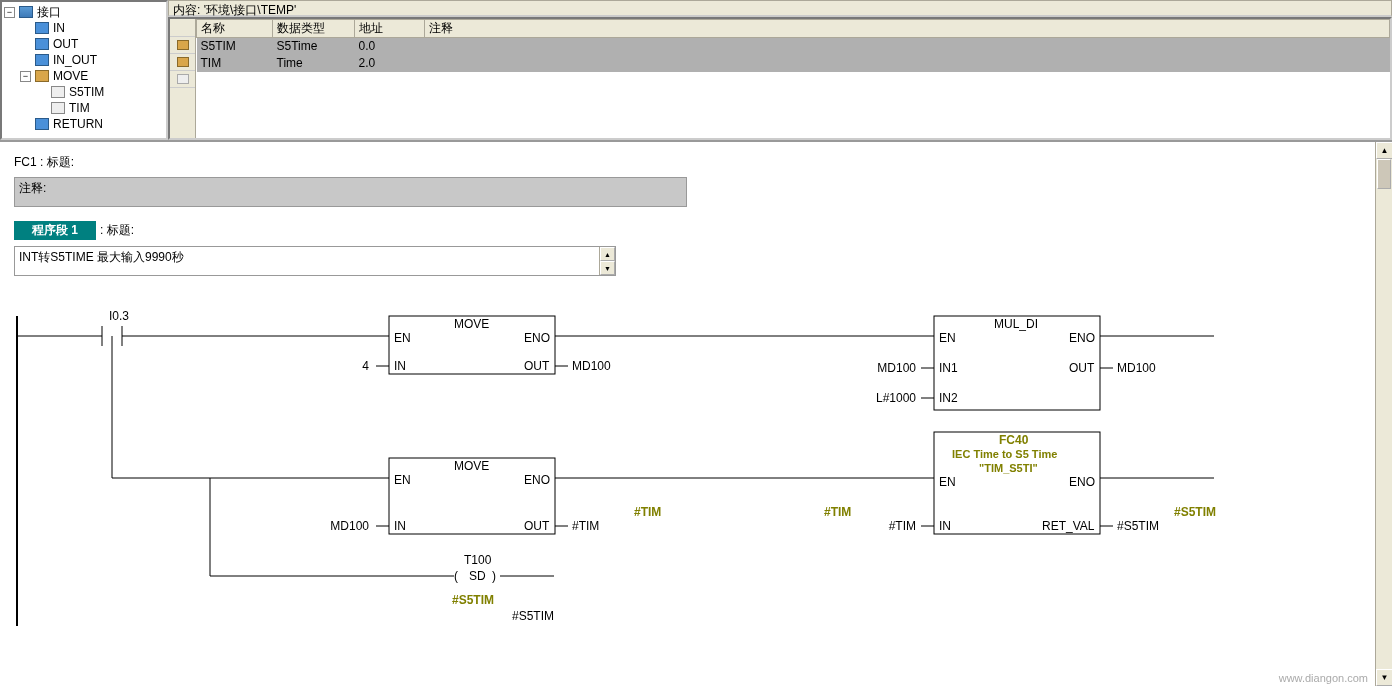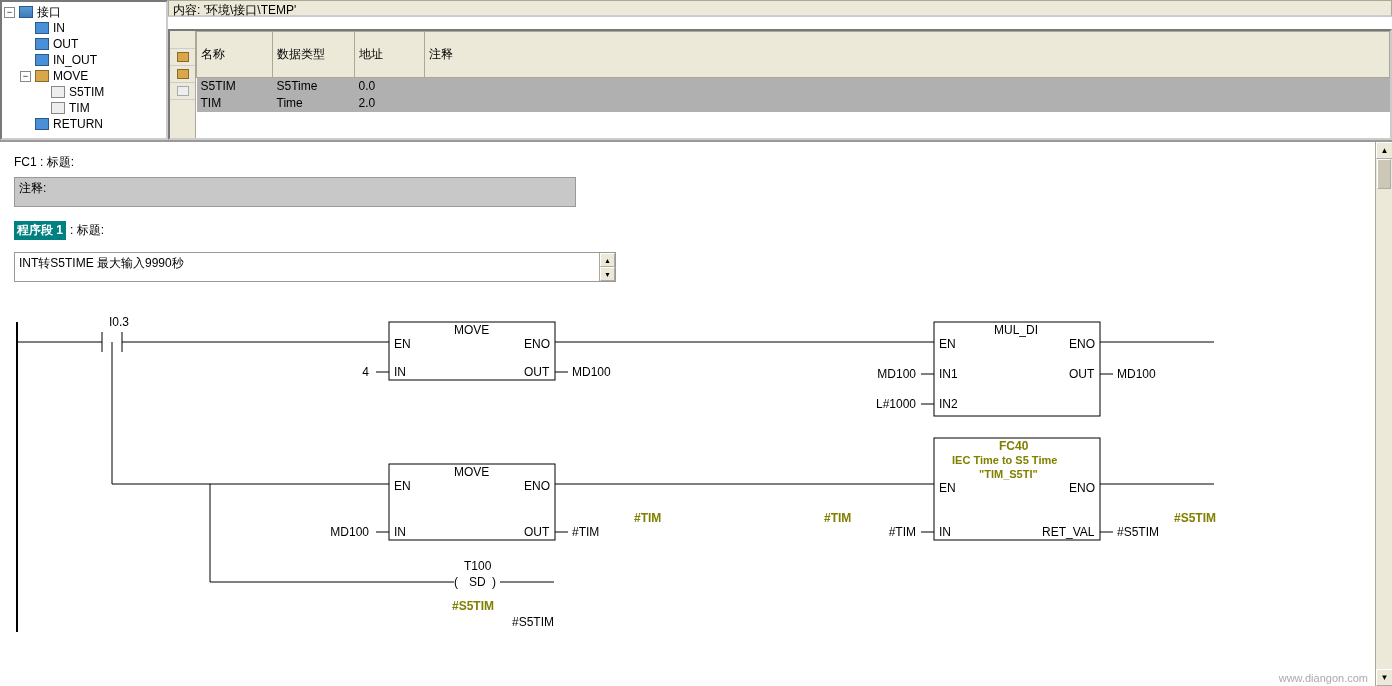--- a/index.html
+++ b/index.html
@@ -16,47 +16,47 @@
 .tree-icon.folder { background: linear-gradient(#5b9bd5, #3e7ab8); border: 1px solid #2a5a8a; }
 .tree-icon.param-in { background: #4a90d9; border: 1px solid #2a5a8a; }
 .tree-icon.param-out { background: #4a90d9; border: 1px solid #2a5a8a; }
 .tree-icon.param-inout { background: #4a90d9; border: 1px solid #2a5a8a; }
 .tree-icon.temp { background: #d9a64a; border: 1px solid #8a6a2a; }
 .tree-icon.var { background: #eee; border: 1px solid #888; }
 .tree-label { padding-left: 2px; }
 .indent-1 { padding-left: 16px; }
 .indent-2 { padding-left: 32px; }
 
-.table-panel { flex: 1; display: flex; flex-direction: column; gap: 12px; }
+.table-panel { flex: 1; display: flex; flex-direction: column; }
 .breadcrumb-bar { height: 17px; background: #ece9d8; border: 1px solid #aca899; border-bottom: 2px inset #ccc; padding: 1px 4px; font-size: 12px; }
 .var-table-area { flex: 1; border: 2px inset #ccc; background: #fff; display: flex; }
 .var-row-icons { width: 26px; background: #ece9d8; border-right: 1px solid #aca899; }
 .var-row-icon { height: 17px; display: flex; align-items: center; justify-content: center; border-bottom: 1px solid #ccc; }
 .var-row-icon .icon-box { width: 12px; height: 10px; background: #d9a64a; border: 1px solid #8a6a2a; }
 .var-table { flex: 1; }
 .var-table table { border-collapse: collapse; width: 100%; }
-.var-table th { background: #ece9d8; border: 1px solid #aca899; text-align: left; padding: 14px 4px; font-weight: normal; height: 17px; }
+.var-table th { background: #ece9d8; border: 1px solid #aca899; text-align: left; padding: 0 4px; font-weight: normal; height: 17px; }
 .var-table th.col-name { width: 76px; }
 .var-table th.col-type { width: 82px; }
 .var-table th.col-addr { width: 70px; margin-left: 24px; }
 .var-table td { padding: 1px 4px; background: #b0b0b0; height: 17px; border-bottom: 0; }
 .var-table tr.empty td { background: #fff; }
 
 .main-section { position: relative; height: 544px; background: #fff; padding: 12px 14px 0 14px; }
 .scrollbar-right { position: absolute; right: 0; top: 0; width: 17px; height: 100%; background: #ece9d8; border-left: 1px solid #aca899; }
 .scroll-thumb { position: absolute; top: 17px; left: 1px; width: 14px; height: 30px; background: #cdc7b8; border: 1px outset #fff; }
 .scroll-arrow { position: absolute; left: 0; width: 17px; height: 17px; background: #ece9d8; border: 1px outset #fff; display: flex; align-items: center; justify-content: center; font-size: 8px; }
 .scroll-arrow.up { top: 0; }
 .scroll-arrow.down { bottom: 0; }
 
 .fc-title { margin-bottom: 6px; }
-.comment-box { width: 562px; height: 30px; background: #c8c8c8; border: 1px solid #999; padding: 2px 4px; }
+.comment-box { width: 673px; height: 30px; background: #c8c8c8; border: 1px solid #999; padding: 2px 4px; }
 .segment-header { margin-top: 14px; display: flex; align-items: center; gap: 4px; }
-.segment-label { background: #008080; color: #fff; padding: 1px 3px; font-weight: bold; }
-.segment-comment { width: 602px; height: 30px; border: 1px solid #999; margin-top: 12px; position: relative; display: flex; }
+.segment-label { background: #008080; color: #fff; padding: 1px 18px; font-weight: bold; }
+.segment-comment { width: 602px; height: 30px; border: 1px solid #999; margin-top: 6px; position: relative; display: flex; }
 .segment-comment-text { flex: 1; padding: 2px 4px; }
 .segment-comment-scroll { width: 16px; background: #ece9d8; border-left: 1px solid #aca899; display: flex; flex-direction: column; }
 .sc-btn { flex: 1; display: flex; align-items: center; justify-content: center; font-size: 7px; border: 1px outset #fff; }
 
 .ladder-area { position: relative; margin-top: 20px; height: 360px; }
 .ladder-svg { position: absolute; left: 0; top: 0; }
 
 .block-label { font-family: Arial, sans-serif; font-size: 12px; }
 .olive-text { fill: #808000; font-weight: bold; }
 .fc-text { fill: #808000; font-weight: bold; }

